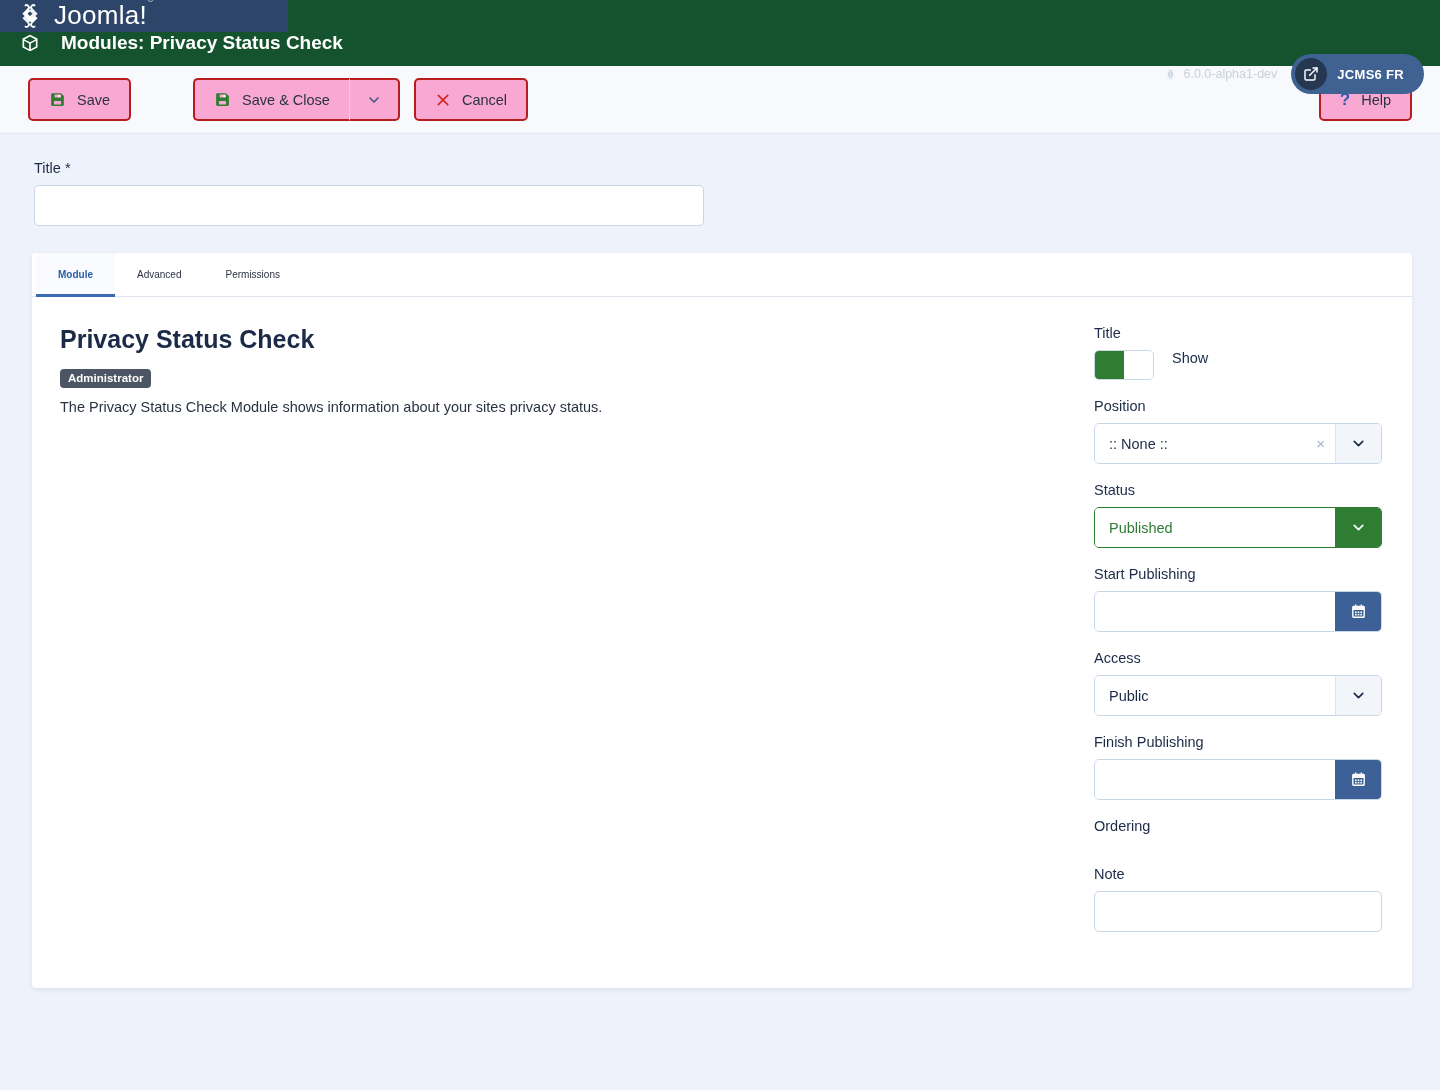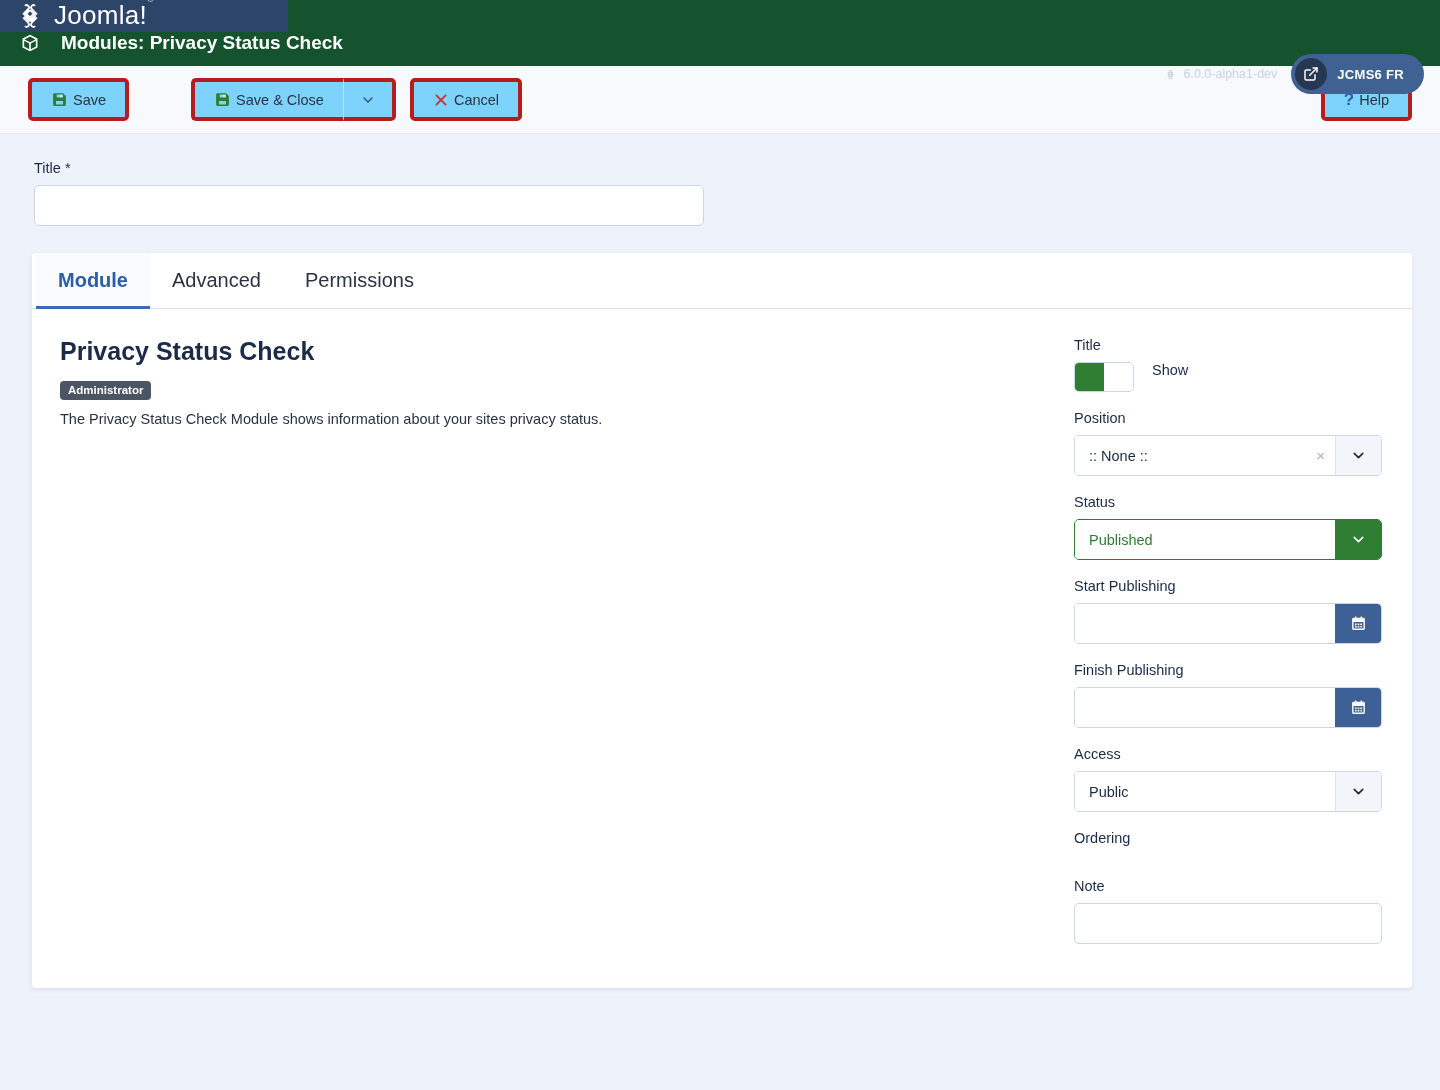--- a/index.html
+++ b/index.html
@@ -93,26 +93,26 @@
     height: 68px;
     background: #f7f9fc;
     border-bottom: 1px solid #e3e8f0;
     display: flex;
     align-items: center;
     padding: 0 28px;
     gap: 14px;
   }
   .btn {
     height: 43px;
-    background: #7dd3fc;
-    border: 4px solid #b91c1c;
+    background: #f9a8d4;
+    border: 2px solid #b91c1c;
     border-radius: 5px;
     display: flex;
     align-items: center;
-    gap: 5px;
+    gap: 11px;
     padding: 0 19px;
     font-size: 14.5px;
     color: #2a3342;
     cursor: pointer;
     white-space: nowrap;
   }
   .btn svg { display: block; }
   .btn-group { display: flex; padding-left: 48px; }
   .btn-group .btn:first-child {
     border-top-right-radius: 0; border-bottom-right-radius: 0;
@@ -157,21 +157,21 @@
     height: 735px;
   }
   .tabs {
     display: flex;
     border-bottom: 1px solid #e0e6ef;
     padding-left: 4px;
     background: #fff;
   }
   .tab {
     padding: 16px 22px 14px;
-    font-size: 20px;
+    font-size: 10px;
     color: #2a3342;
     cursor: pointer;
     border-bottom: 3px solid transparent;
     margin-bottom: -1px;
   }
   .tab.active {
     color: #2a5dab;
     font-weight: bold;
     border-bottom-color: #3a6ab5;
     background: #f9fbfe;
@@ -200,21 +200,21 @@
   }
   .module-desc {
     font-size: 14.5px;
     color: #2a3342;
     margin: 0;
     line-height: 1.5;
   }
 
   
   .side-col { width: 308px; flex: none; }
-  .side-field { margin-bottom: 18px; }
+  .side-field { margin-bottom: 18px; margin-left: 20px; }
   .side-label {
     font-size: 14.5px;
     color: #1b2a47;
     display: block;
     margin-bottom: 9px;
   }
   .toggle-row { display: flex; gap: 18px; }
   .switch {
     width: 60px; height: 30px;
     border: 1px solid #c9d6e6;
@@ -458,49 +458,49 @@
                 <rect x="14.6" y="12" width="2.4" height="2.2" fill="#ffffff"></rect>
                 <rect x="7" y="15.4" width="2.4" height="2.2" fill="#ffffff"></rect>
                 <rect x="10.8" y="15.4" width="2.4" height="2.2" fill="#ffffff"></rect>
                 <rect x="14.6" y="15.4" width="2.4" height="2.2" fill="#ffffff"></rect>
               </svg>
             </span>
           </div>
         </div>
 
         <div class="side-field">
+          <label class="side-label">Access</label>
+          <div class="control">
+            <span class="value">Public</span>
+            <span class="chev">
+              <svg viewBox="0 0 24 24" fill="none" stroke="#1b2a47" stroke-width="2.3" stroke-linecap="round" stroke-linejoin="round">
+                <polyline points="6 9 12 15 18 9"></polyline>
+              </svg>
+            </span>
+          </div>
+        </div>
+
+        <div class="side-field">
           <label class="side-label">Finish Publishing</label>
           <div class="control">
             <span class="value"></span>
             <span class="cal">
               <svg viewBox="0 0 24 24">
                 <path fill="#ffffff" d="M7 2v2H5a2 2 0 0 0-2 2v13a2 2 0 0 0 2 2h14a2 2 0 0 0 2-2V6a2 2 0 0 0-2-2h-2V2h-2v2H9V2H7zm12 8v9H5v-9h14z"></path>
                 <rect x="7" y="12" width="2.4" height="2.2" fill="#ffffff"></rect>
                 <rect x="10.8" y="12" width="2.4" height="2.2" fill="#ffffff"></rect>
                 <rect x="14.6" y="12" width="2.4" height="2.2" fill="#ffffff"></rect>
                 <rect x="7" y="15.4" width="2.4" height="2.2" fill="#ffffff"></rect>
                 <rect x="10.8" y="15.4" width="2.4" height="2.2" fill="#ffffff"></rect>
                 <rect x="14.6" y="15.4" width="2.4" height="2.2" fill="#ffffff"></rect>
               </svg>
             </span>
           </div>
         </div>
 
-        <div class="side-field">
-          <label class="side-label">Access</label>
-          <div class="control">
-            <span class="value">Public</span>
-            <span class="chev">
-              <svg viewBox="0 0 24 24" fill="none" stroke="#1b2a47" stroke-width="2.3" stroke-linecap="round" stroke-linejoin="round">
-                <polyline points="6 9 12 15 18 9"></polyline>
-              </svg>
-            </span>
-          </div>
-        </div>
-
         <div class="side-field ordering-field">
           <label class="side-label">Ordering</label>
         </div>
 
         <div class="side-field">
           <label class="side-label">Note</label>
           <input class="note-input" type="text" value="" style="">
         </div>
 
       </div>

